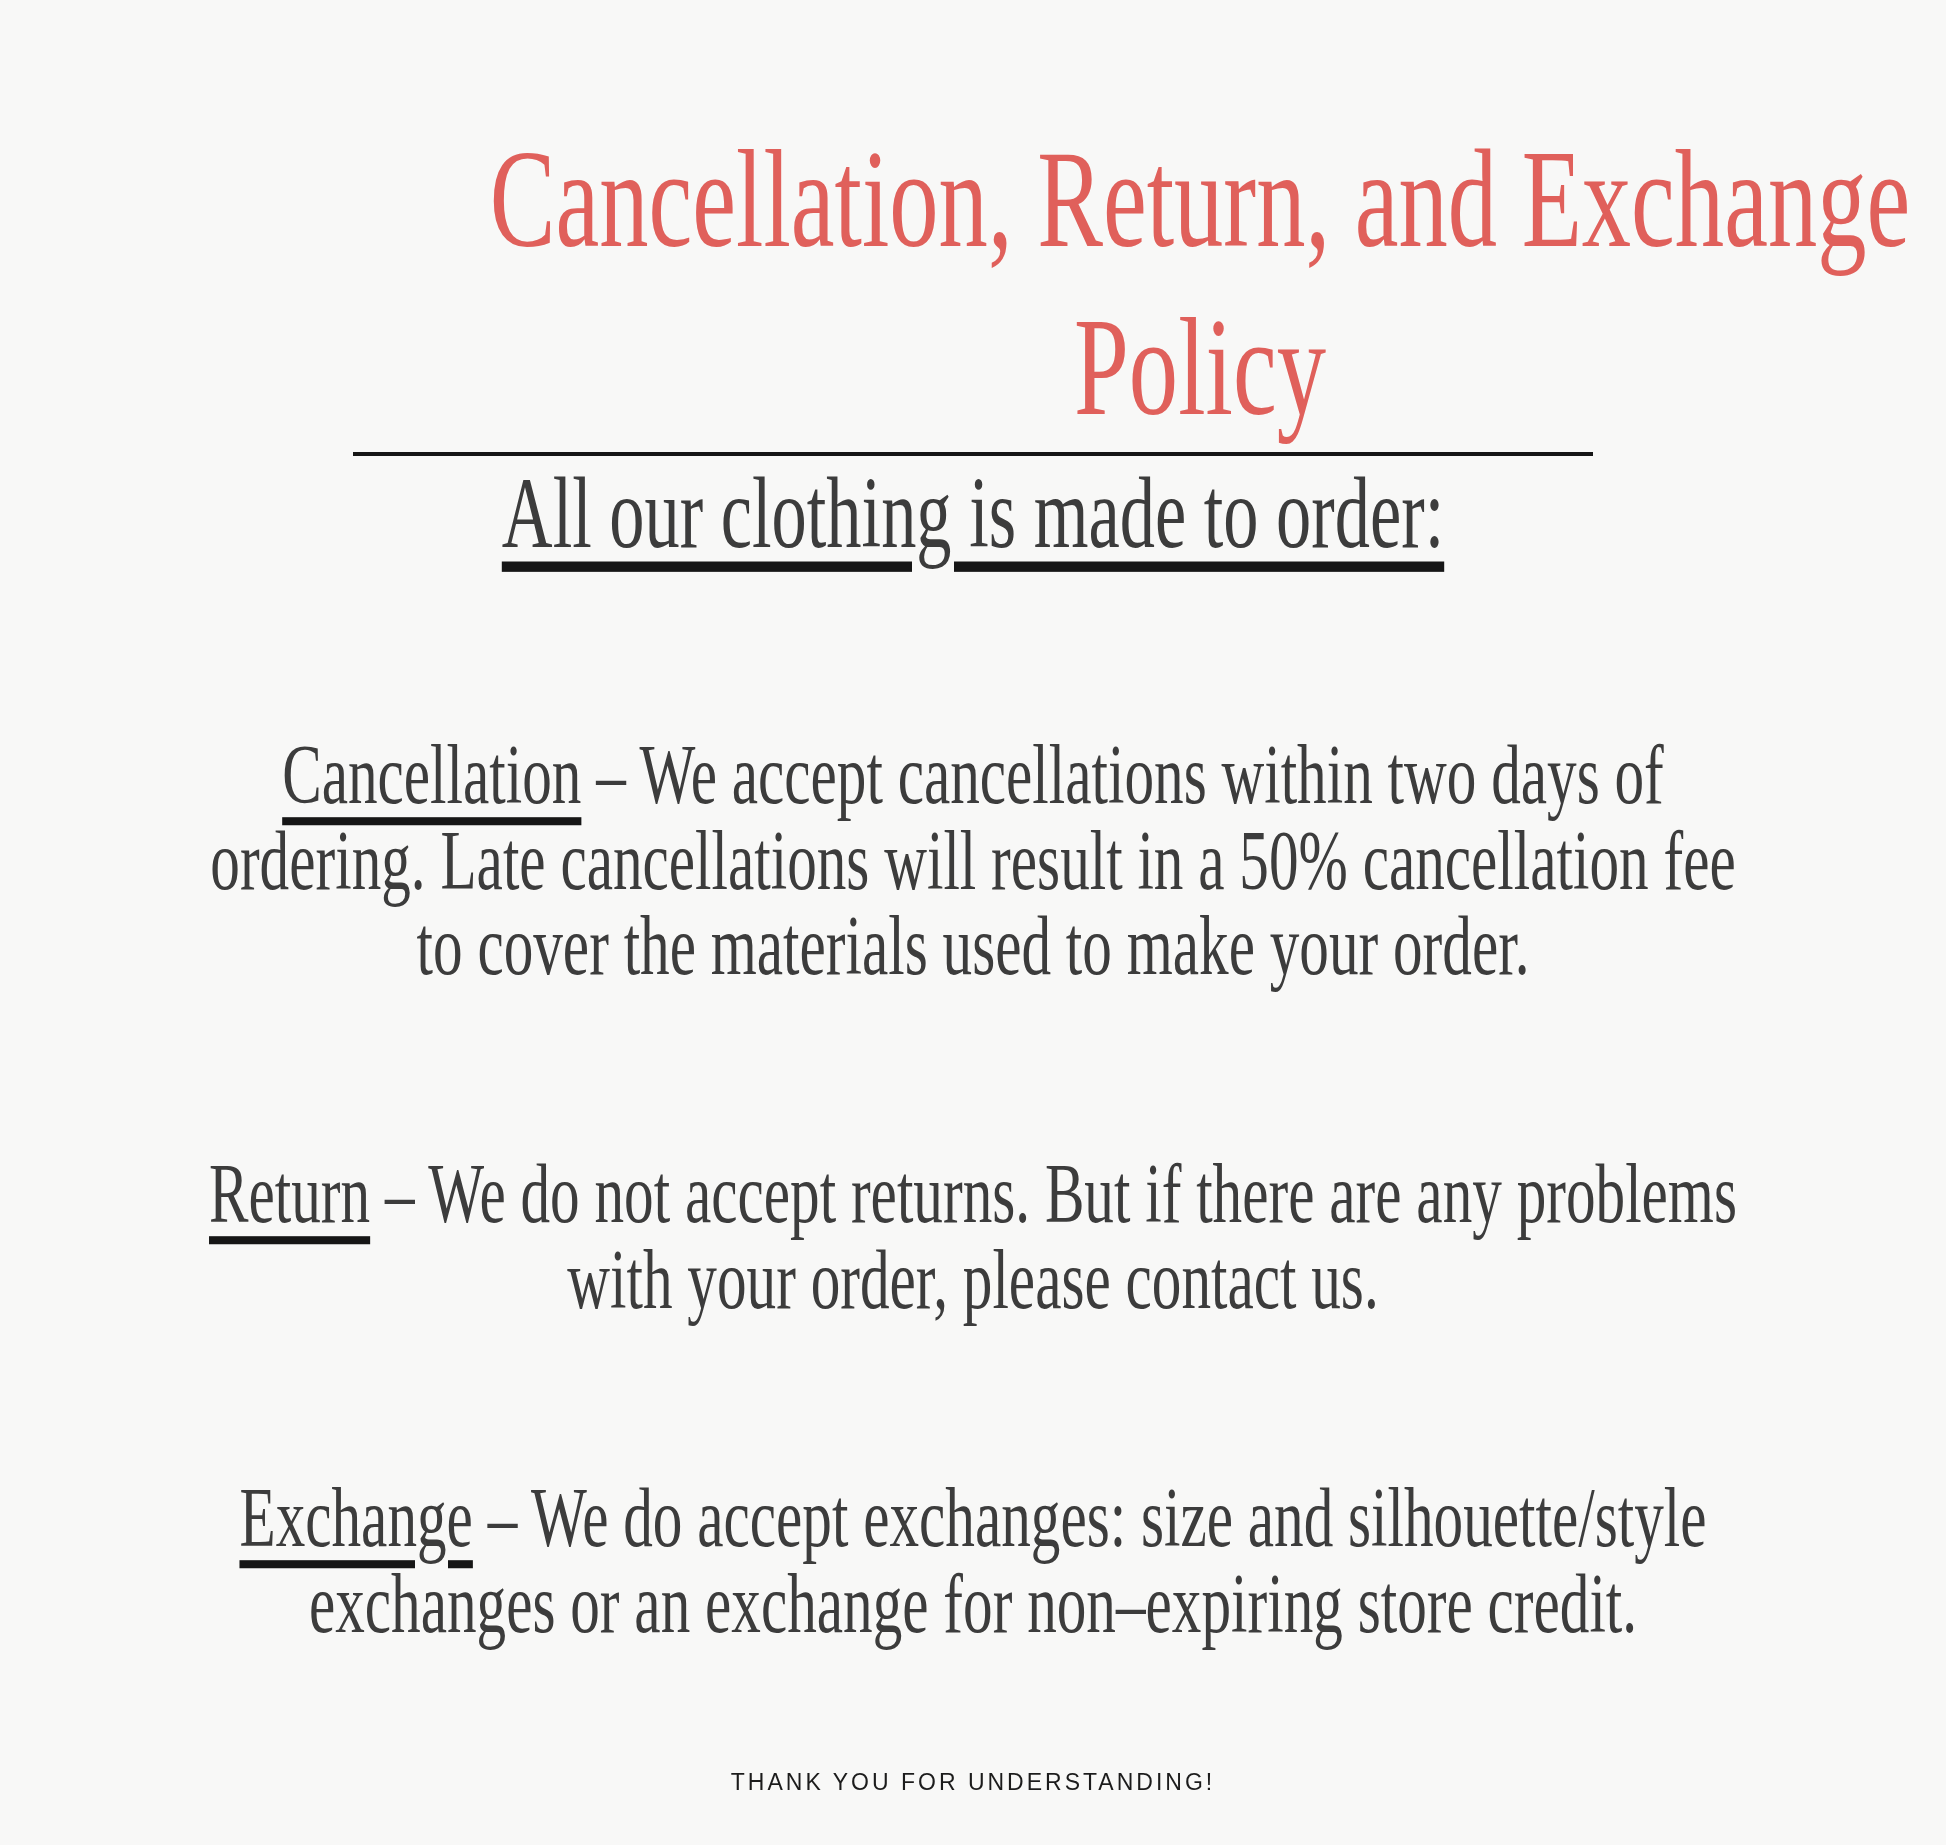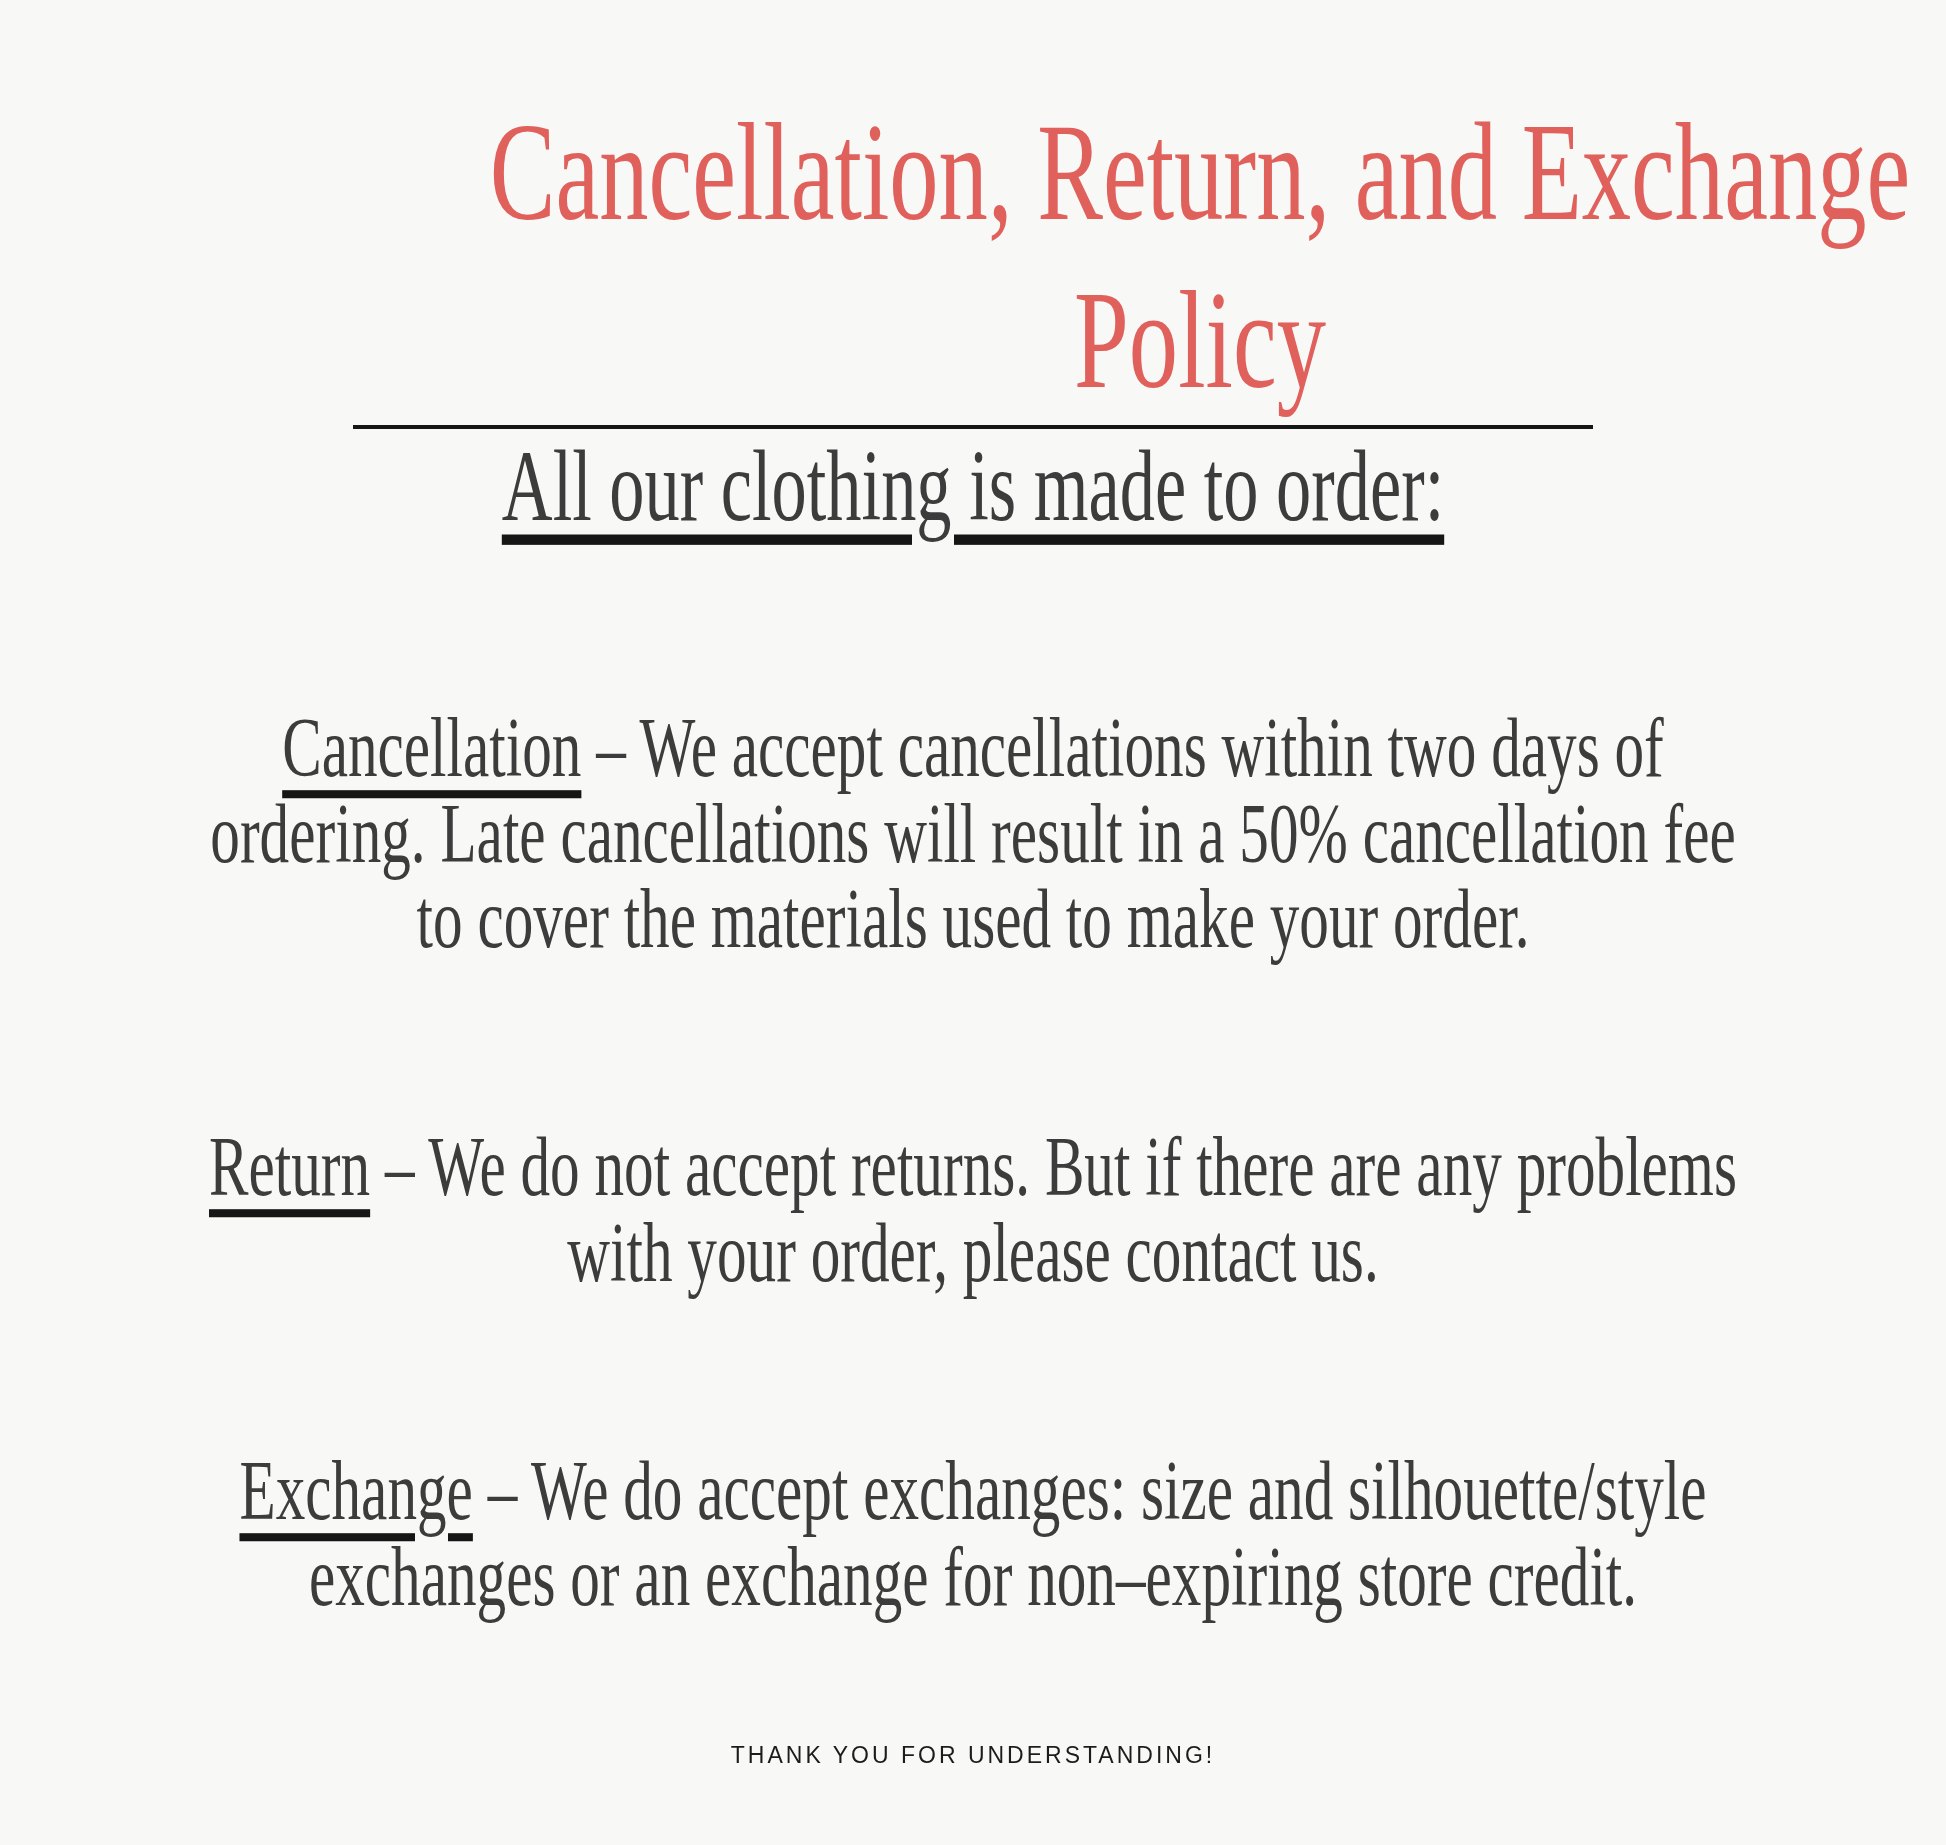--- a/index.html
+++ b/index.html
@@ -10,21 +10,21 @@
   }
   * { box-sizing: border-box; }
   html, body { margin: 0; padding: 0; background: var(--bg); }
   .page {
     position: relative;
     width: 1946px;
     height: 1845px;
     background: var(--bg);
     overflow: hidden;
     font-family: "Liberation Serif", serif;
-    padding-top: 88px;
+    padding-top: 115px;
   }
   
   .wide {
     width: 2400px;
     margin-left: -227px;
     text-align: center;
   }
   .title {
     font-size: 112px;
     line-height: 1.2;

